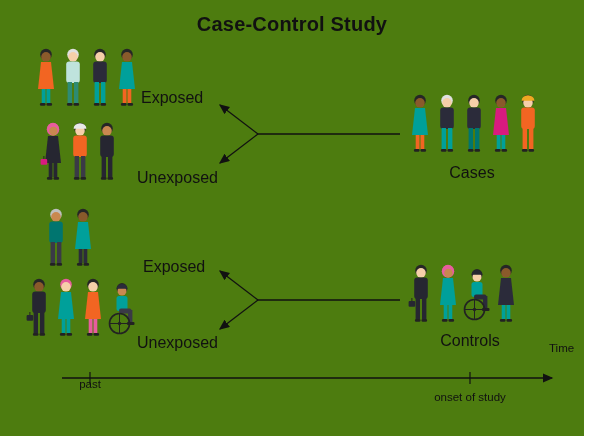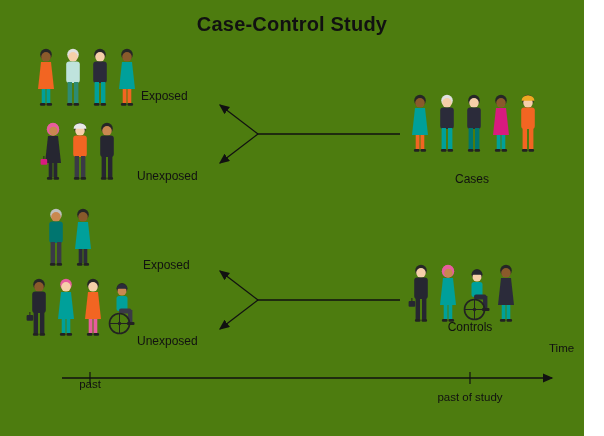--- a/index.html
+++ b/index.html
@@ -5,21 +5,21 @@
   *{margin:0;padding:0;box-sizing:border-box}
   html,body{background:#ffffff}
   .canvas{
     position:relative;width:584px;height:436px;background:#4d7c0f;
     font-family:"Liberation Sans",sans-serif;color:#000;overflow:hidden;
   }
   .title{
     position:absolute;top:13px;left:0;width:100%;text-align:center;
     font-size:20px;font-weight:700;letter-spacing:.2px;color:#111;
   }
-  .lbl{position:absolute;font-size:12px;color:#111;white-space:nowrap}
+  .lbl{position:absolute;font-size:16px;color:#111;white-space:nowrap}
   .small{font-size:11.5px}
   .center{text-align:center}
   .group{position:absolute;display:flex;align-items:flex-end;gap:1px}
   svg.arrows{position:absolute;display:block}
 </style>
 </head>
 <body>
 
 <div class="canvas">
 
@@ -251,25 +251,25 @@
         <polygon points="8,16 18,16 21,43 5,43" fill="#2b2b3a"></polygon>
         <rect x="8.7" y="43" width="3.8" height="14" fill="#00a09a"></rect>
         <rect x="13.5" y="43" width="3.8" height="14" fill="#00a09a"></rect>
         <rect x="6.9" y="57" width="5.6" height="2.8" rx="1.2" fill="#222"></rect>
         <rect x="13.5" y="57" width="5.6" height="2.8" rx="1.2" fill="#222"></rect>
       </svg>
     </div>
 
   <div class="lbl" style="left:141px;top:89px">Exposed</div>
   <div class="lbl" style="left:137px;top:169px">Unexposed</div>
-  <div class="lbl center" style="left:407px;top:172px;width:130px">Cases</div>
+  <div class="lbl center" style="left:407px;top:164px;width:130px">Cases</div>
 
   <div class="lbl" style="left:143px;top:258px">Exposed</div>
   <div class="lbl" style="left:137px;top:334px">Unexposed</div>
-  <div class="lbl center" style="left:408px;top:320px;width:124px">Controls</div>
+  <div class="lbl center" style="left:408px;top:332px;width:124px">Controls</div>
 
   <svg class="arrows" style="left:206px;top:94px" width="200" height="84" viewBox="0 0 200 84">
     <defs>
       <marker id="ah1" markerWidth="9" markerHeight="8" refX="7" refY="3.5" orient="auto">
         <path d="M0,0 L8,3.5 L0,7 z" fill="#111"></path>
       </marker>
     </defs>
     <line x1="52" y1="40" x2="14" y2="11" stroke="#111" stroke-width="1.3" marker-end="url(#ah1)"></line>
     <line x1="52" y1="40" x2="14" y2="69" stroke="#111" stroke-width="1.3" marker-end="url(#ah1)"></line>
     <line x1="52" y1="40" x2="194" y2="40" stroke="#111" stroke-width="1.3"></line>
@@ -292,15 +292,15 @@
         <path d="M0,0 L8,3.5 L0,7 z" fill="#111"></path>
       </marker>
     </defs>
     <line x1="12" y1="30" x2="502" y2="30" stroke="#111" stroke-width="1.3" marker-end="url(#ah3)"></line>
     <line x1="40" y1="24" x2="40" y2="36" stroke="#111" stroke-width="1.2"></line>
     <line x1="420" y1="24" x2="420" y2="36" stroke="#111" stroke-width="1.2"></line>
   </svg>
 
   <div class="lbl small" style="left:549px;top:342px">Time</div>
   <div class="lbl small center" style="left:65px;top:378px;width:50px">past</div>
-  <div class="lbl small center" style="left:412px;top:391px;width:116px">past of study</div>
+  <div class="lbl small center" style="left:412px;top:391px;width:116px">onset of study</div>
 
 </div>
 
 </body></html>

